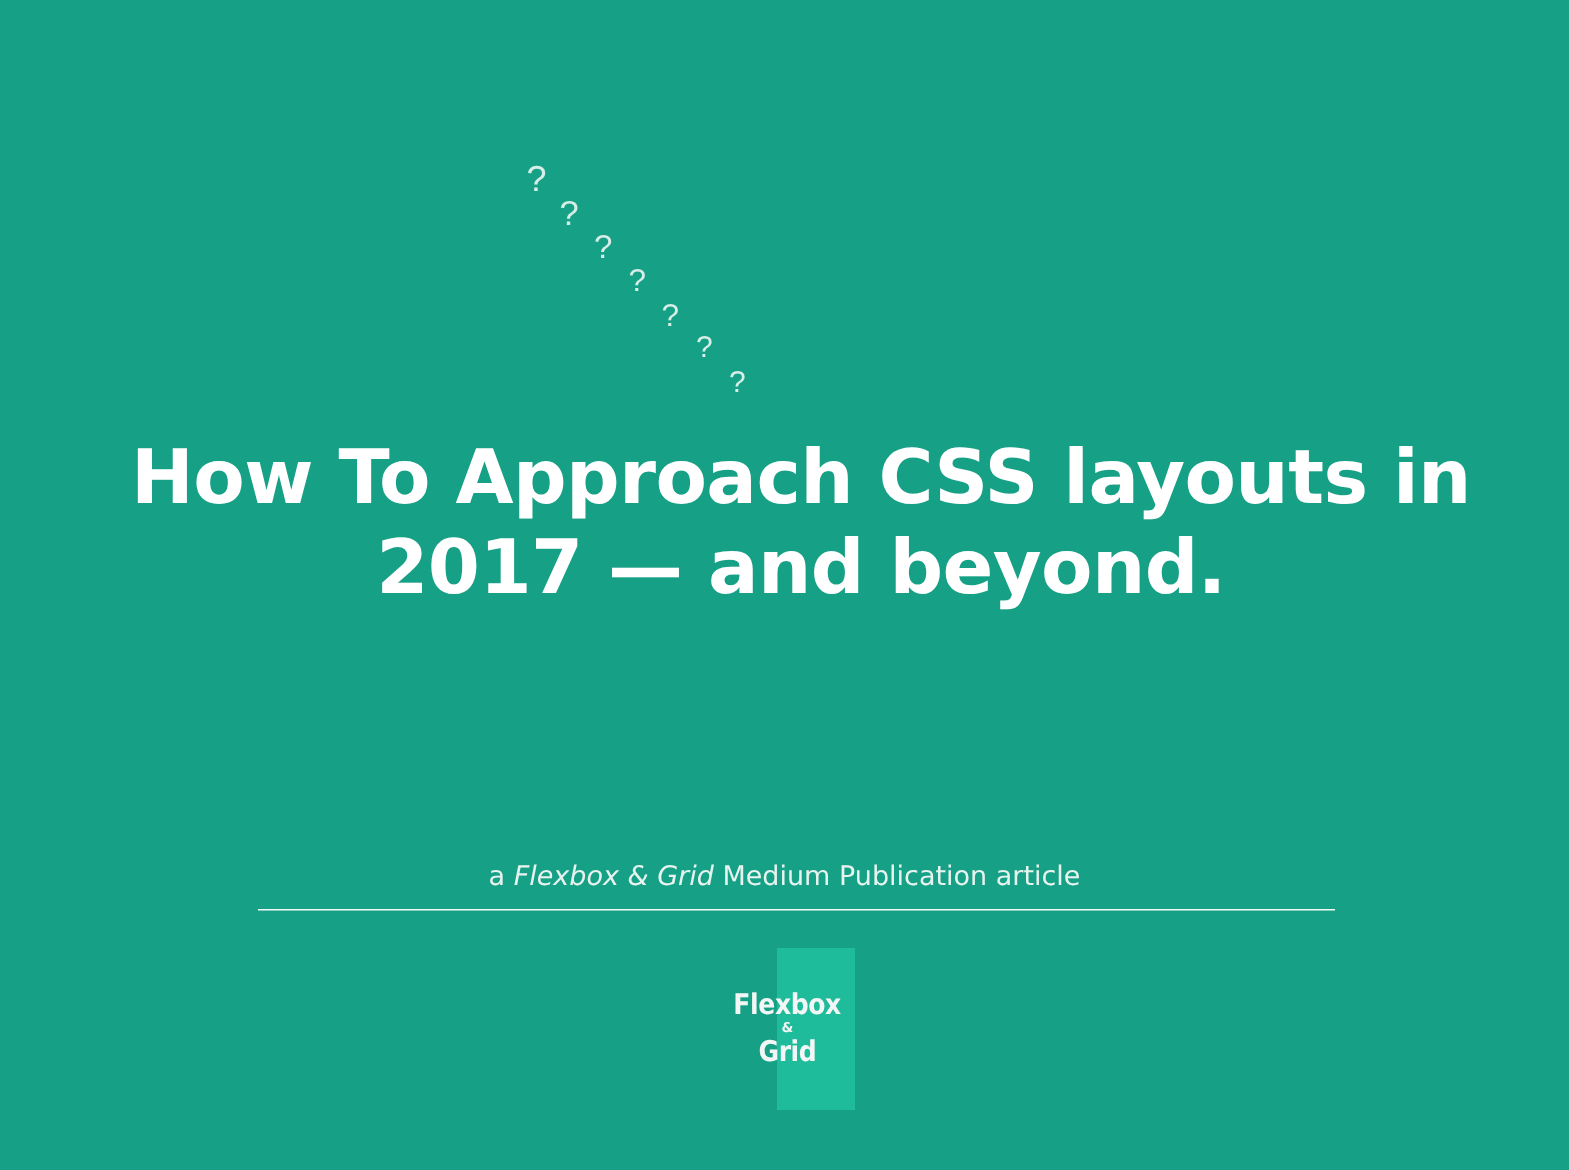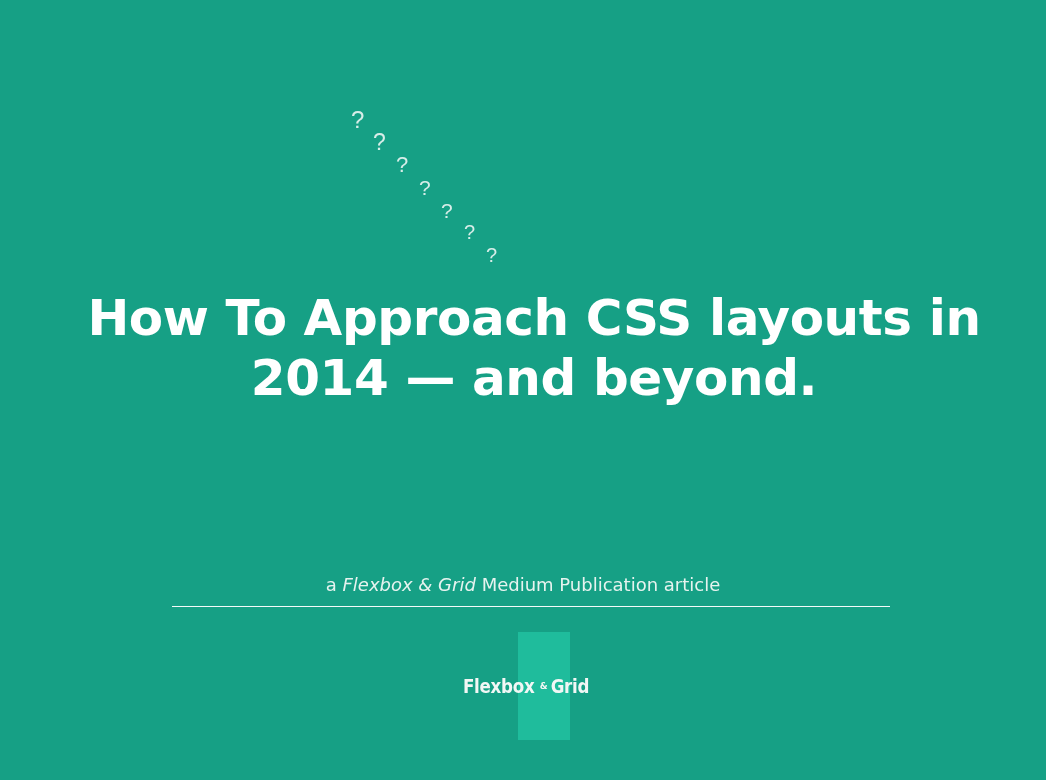--- a/index.html
+++ b/index.html
@@ -106,21 +106,21 @@
     height: 108px;
     background: #1FBC9C;
   }
   #logo-text {
     position: absolute;
     left: 0;
     top: 0;
     width: 110px;
     height: 112px;
     display: flex;
-    flex-direction: row;
+    flex-direction: column;
     align-items: center;
     justify-content: center;
   }
   .logo-word {
     display: block;
     color: #F2F7F5;
     font-family: "DejaVu Sans", sans-serif;
     font-weight: 700;
     font-size: 19px;
     line-height: 21px;
@@ -148,21 +148,21 @@
       <span class="qmark" style="left: 373px; top: 131px; font-size: 23px;">?</span>
       <span class="qmark" style="left: 396px; top: 154px; font-size: 22px;">?</span>
       <span class="qmark" style="left: 419px; top: 177px; font-size: 21px;">?</span>
       <span class="qmark" style="left: 441px; top: 200px; font-size: 21px;">?</span>
       <span class="qmark" style="left: 464px; top: 222px; font-size: 20px;">?</span>
       <span class="qmark" style="left: 486px; top: 245px; font-size: 20px;">?</span>
     </div>
 
   <div id="title-block">
     <span class="title-line">How To Approach CSS layouts in</span>
-    <span class="title-line">2014 — and beyond.</span>
+    <span class="title-line">2017 — and beyond.</span>
   </div>
 
   <div id="subtitle-block">
     <span id="subtitle"><span>a </span><span class="em">Flexbox &amp; Grid</span><span> Medium Publication article</span></span>
   </div>
 
   <div id="rule"></div>
 
   <div id="logo">
     <div id="logo-plate"></div>

